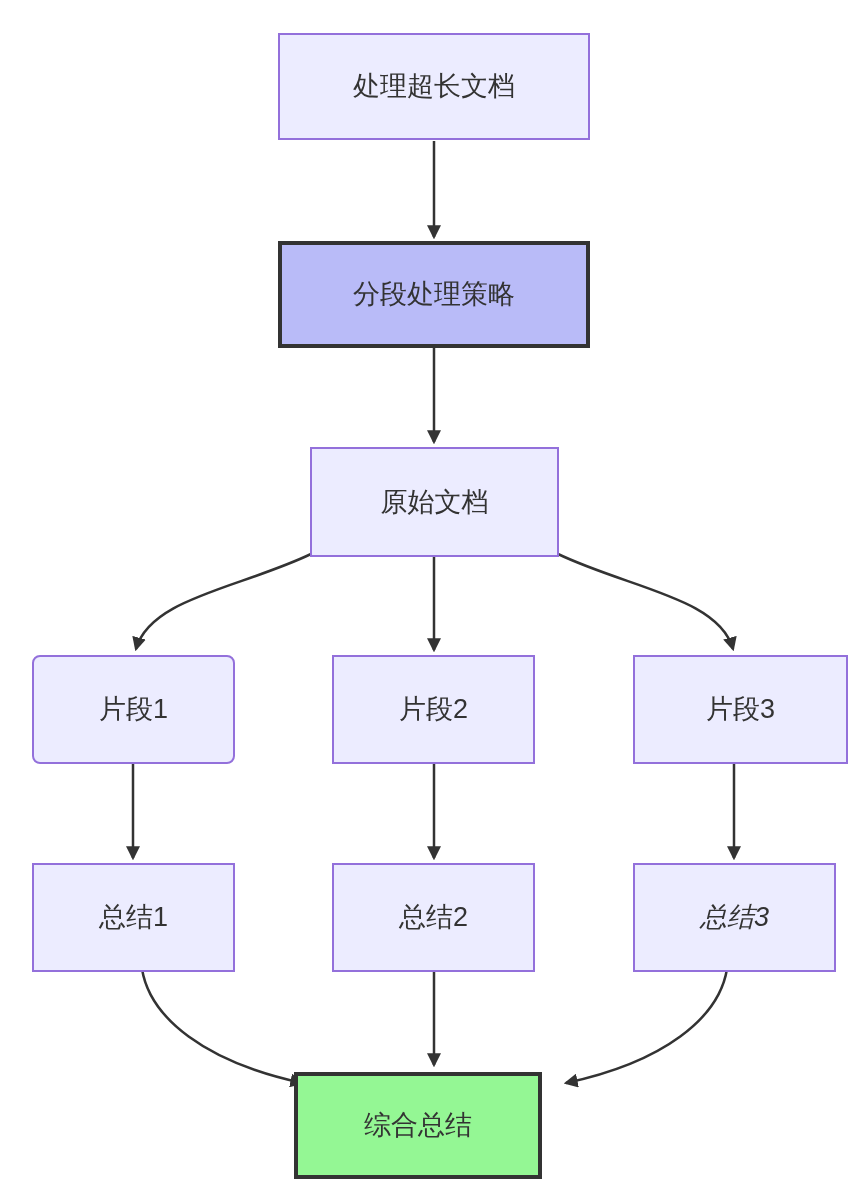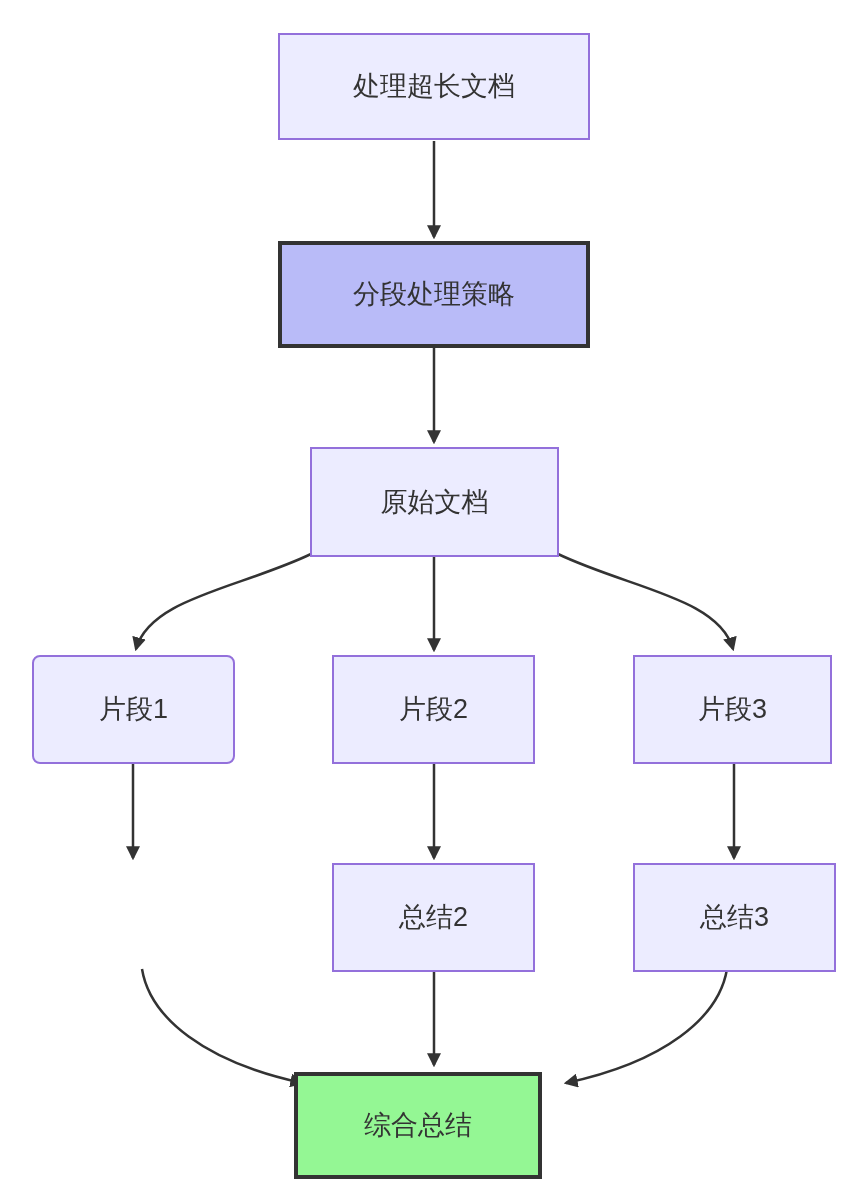--- a/index.html
+++ b/index.html
@@ -90,30 +90,33 @@
   </div>
 
   <div class="node" style="left:32px; top:655px; width:203px; height:109px;border-radius:8px;">
     <span>片段1</span>
   </div>
 
   <div class="node" style="left:332px; top:655px; width:203px; height:109px;">
     <span>片段2</span>
   </div>
 
-  <div class="node" style="left:633px; top:655px; width:199px; height:109px;">
+  <div class="node" style="left:633px; top:655px; width:215px; height:109px;">
     <span>片段3</span>
   </div>
 
+  <div class="node" style="left:32px; top:863px; width:203px; height:109px;">
+    <span>总结1</span>
+  </div>
 
   <div class="node" style="left:332px; top:863px; width:203px; height:109px;">
     <span>总结2</span>
   </div>
 
-  <div class="node" style="left:633px; top:863px; width:203px; height:109px;">
+  <div class="node" style="left:633px; top:863px; width:203px; height:109px;font-style:italic;">
     <span>总结3</span>
   </div>
 
   <div class="node node--final" style="left:294px; top:1072px; width:248px; height:107px;">
     <span>综合总结</span>
   </div>
 
 </div>
 
 </body></html>

